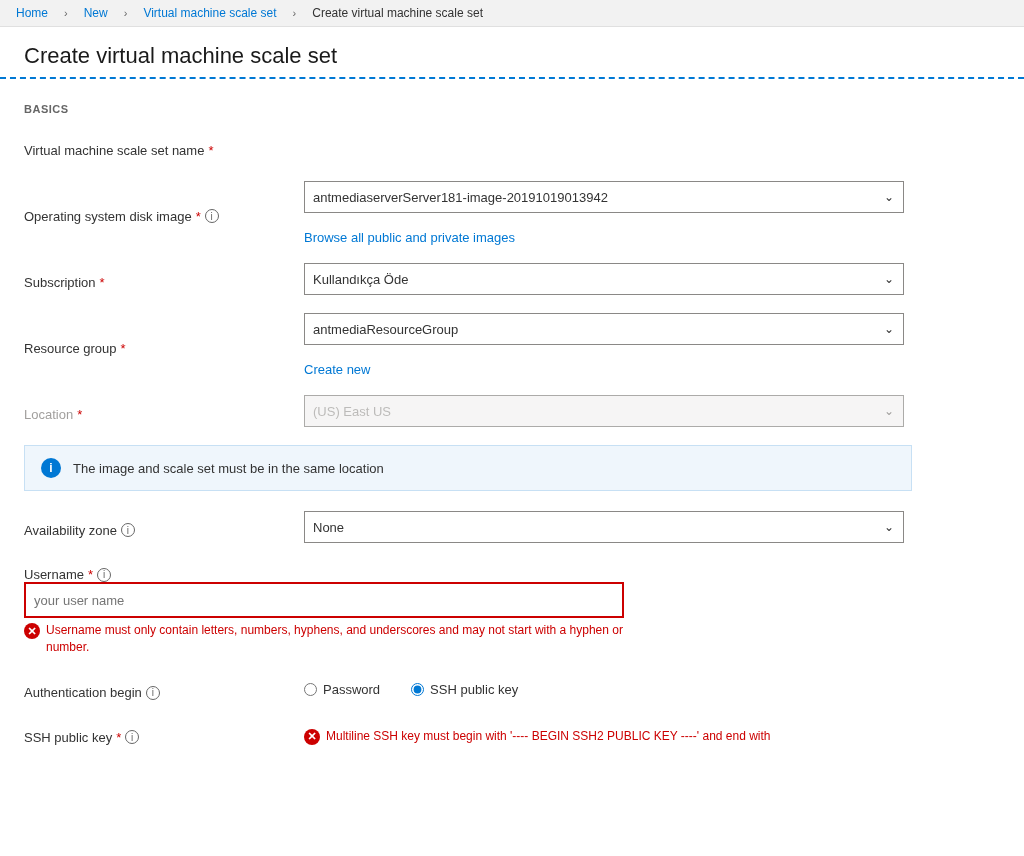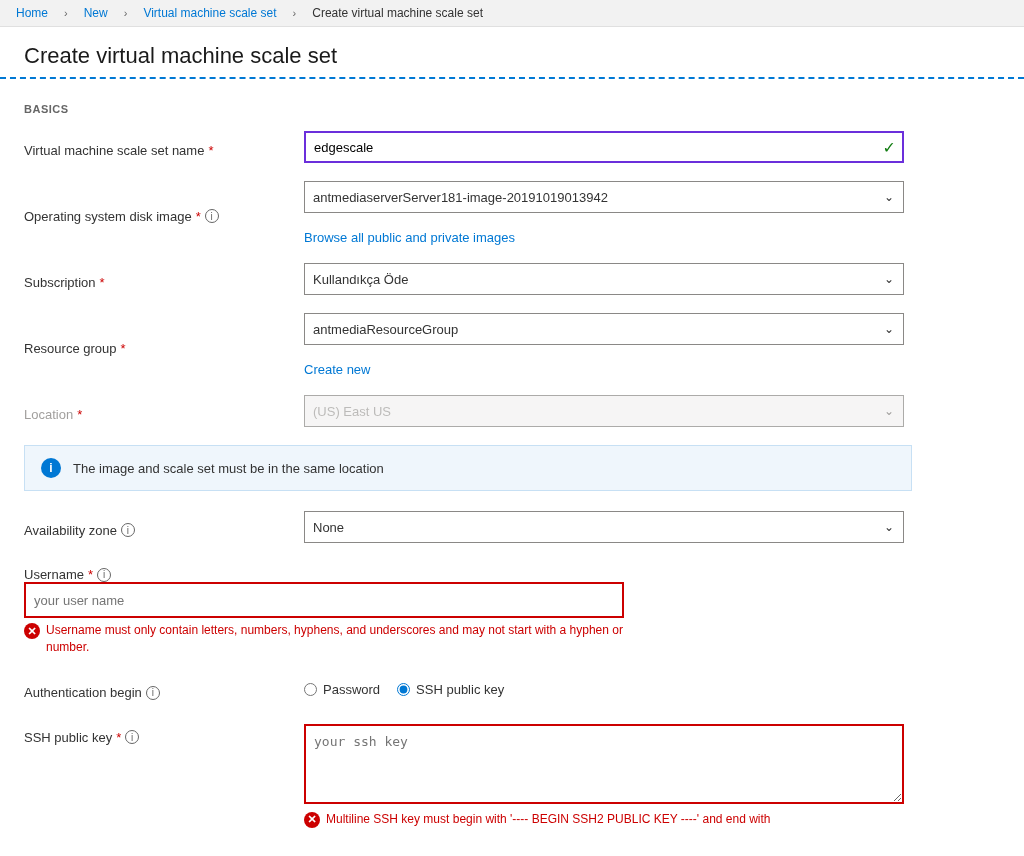--- a/index.html
+++ b/index.html
@@ -231,21 +231,21 @@
     .error-text {
       font-size: 12px;
       color: #c00;
       line-height: 1.4;
     }
 
     
     .radio-group {
       display: flex;
       align-items: center;
-      gap: 17px;
+      gap: 31px;
     }
     .radio-item {
       display: flex;
       align-items: center;
       gap: 6px;
       cursor: pointer;
     }
     .radio-item input[type="radio"] {
       margin: 0;
       cursor: pointer;
@@ -299,26 +299,20 @@
 
 <div class="main-content">
 
   <div class="section-header">BASICS</div>
 
   <div class="form-row">
     <div class="form-label">
       <span>Virtual machine scale set name</span>
       <span class="required">*</span>
     </div>
-    <div class="form-control-wrap">
-      <div class="input-with-icon">
-        <input type="text" value="edgescale" style="">
-        <span class="input-checkmark">✓</span>
-      </div>
-    </div>
   </div>
 
   <div class="form-row">
     <div class="form-label">
       <span>Operating system disk image</span>
       <span class="required">*</span>
       <span class="info-icon">i</span>
     </div>
     <div class="form-control-wrap">
       <div class="select-wrap">
@@ -431,21 +425,20 @@
     </div>
   </div>
 
   <div class="form-row" style="align-items:flex-start;">
     <div class="form-label" style="padding-top:6px;">
       <span>SSH public key</span>
       <span class="required">*</span>
       <span class="info-icon">i</span>
     </div>
     <div class="form-control-wrap">
-      <textarea class="ssh-textarea" placeholder="your ssh key" style=""></textarea>
       <div class="bottom-error">
         <div class="error-icon">✕</div>
         <span class="error-text">Multiline SSH key must begin with '---- BEGIN SSH2 PUBLIC KEY ----' and end with</span>
       </div>
     </div>
   </div>
 
 </div>
 
 </body></html>

